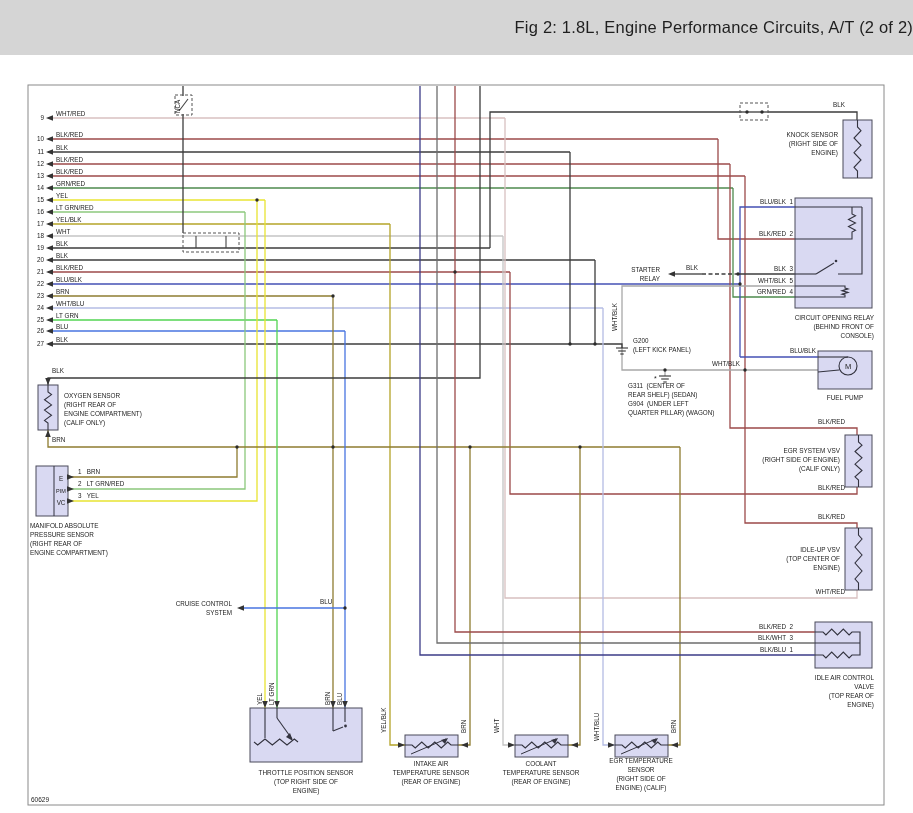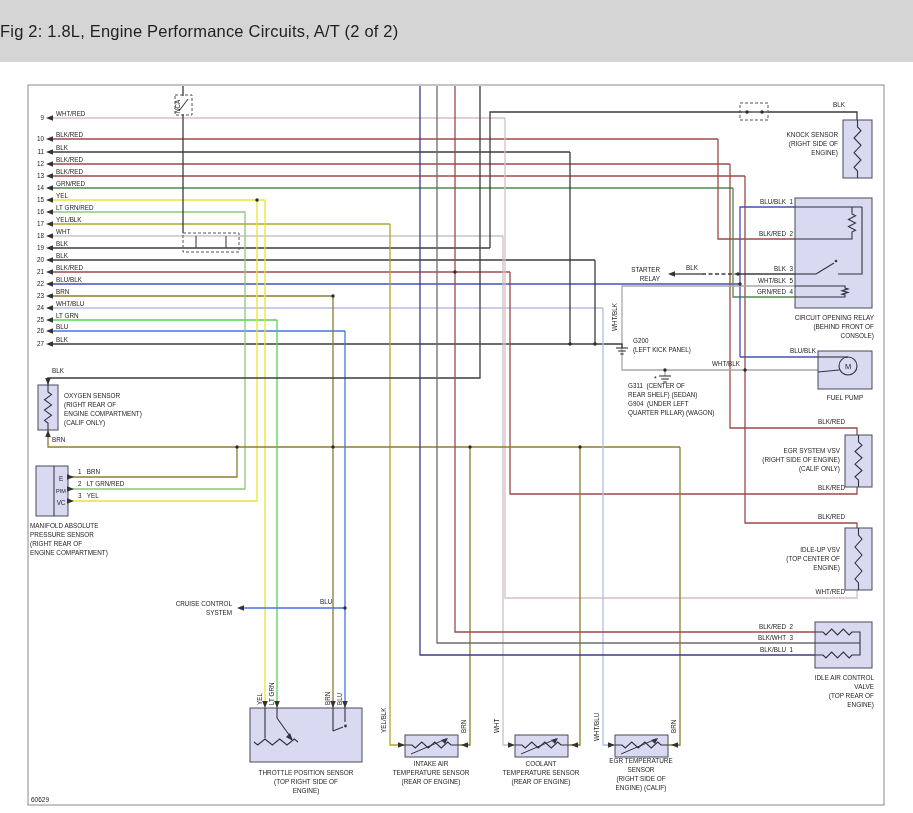--- a/index.html
+++ b/index.html
@@ -1,18 +1,18 @@
 <!DOCTYPE html>
 <html><head>
 <meta charset="utf-8">
 <style>
   html,body{margin:0;padding:0;width:913px;height:813px;overflow:hidden;background:#fff;}
   .page{position:relative;width:913px;height:813px;font-family:"Liberation Sans",sans-serif;}
-  .titlebar{position:absolute;top:0;left:0;width:913px;height:62px;background:#d5d5d5;
-    display:flex;align-items:center;justify-content:flex-start;z-index:2;
+  .titlebar{position:absolute;top:0;left:0;width:913px;height:55px;background:#d5d5d5;
+    display:flex;align-items:center;justify-content:flex-end;z-index:2;
     font-size:16.5px;color:#1f1f1f;letter-spacing:.2px;}
   svg{position:absolute;top:0;left:0;z-index:1;}
   svg text{font-family:"Liberation Sans",sans-serif;fill:#222;}
 </style>
 </head>
 <body>
 
 <div class="page">
   <div class="titlebar">
     <span>Fig 2: 1.8L, Engine Performance Circuits, A/T (2 of 2)</span>

